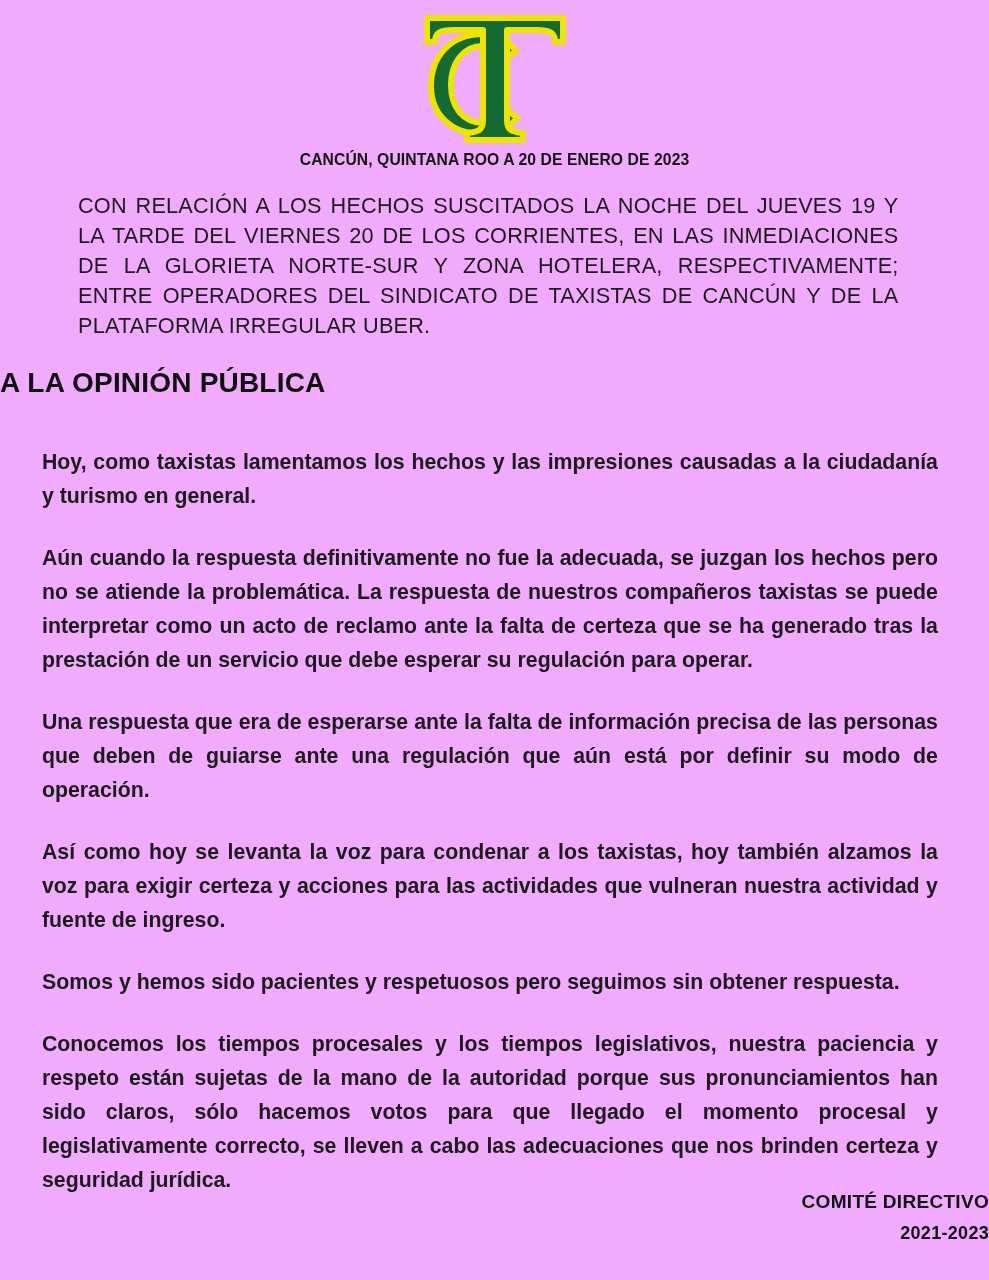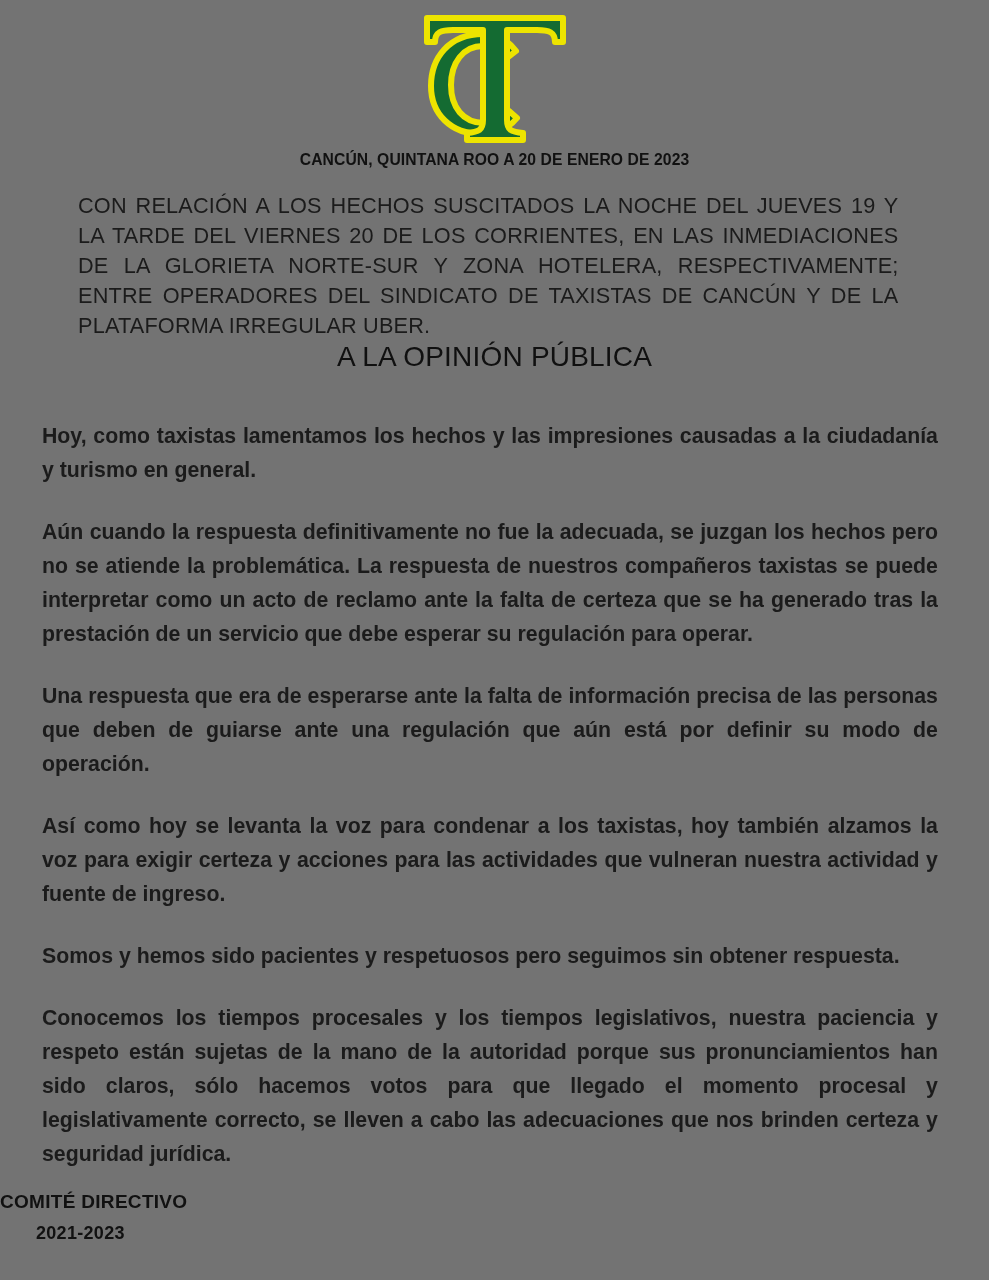--- a/index.html
+++ b/index.html
@@ -14,21 +14,21 @@
     overflow: hidden;
     font-family: "Liberation Sans", "DejaVu Sans", sans-serif;
     color: #161616;
     -webkit-font-smoothing: antialiased;
   }
 
   .page {
     position: relative;
     width: 989px;
     height: 1280px;
-    background: #737373;
+    background: #f0abfc;
     box-sizing: border-box;
   }
 
   
   .logo-wrap {
     width: 100%;
     height: 148px;
     display: flex;
     align-items: center;
     justify-content: center;
@@ -61,26 +61,26 @@
     font-size: 22px;
     line-height: 30px;
     letter-spacing: 0.2px;
     color: #1b1b1b;
     transform: scaleX(0.985);
     transform-origin: left top;
   }
 
   
   .heading {
-    text-align: center;
     font-family: "Liberation Sans", "DejaVu Sans", sans-serif;
-    font-weight: normal;
+    font-weight: bold;
     font-size: 28px;
     letter-spacing: 0.2px;
     color: #101010;
+    margin-top: 26px;
   }
 
   
   .body-block {
     margin: 0 42px;
     padding-top: 46px;
     font-weight: bold;
   }
   .para {
     text-align: justify;
@@ -94,21 +94,21 @@
     transform-origin: left top;
   }
   .para:last-child { margin-bottom: 0; }
 
   
   .footer {
     position: absolute;
     left: 0;
     right: 0;
     bottom: 36px;
-    text-align: left;
+    text-align: right;
   }
   .footer-line {
     font-family: "Liberation Sans", "DejaVu Sans", sans-serif;
     font-weight: bold;
     color: #111111;
   }
   .footer-committee {
     font-size: 19px;
     letter-spacing: 0.3px;
     margin-bottom: 10px;

